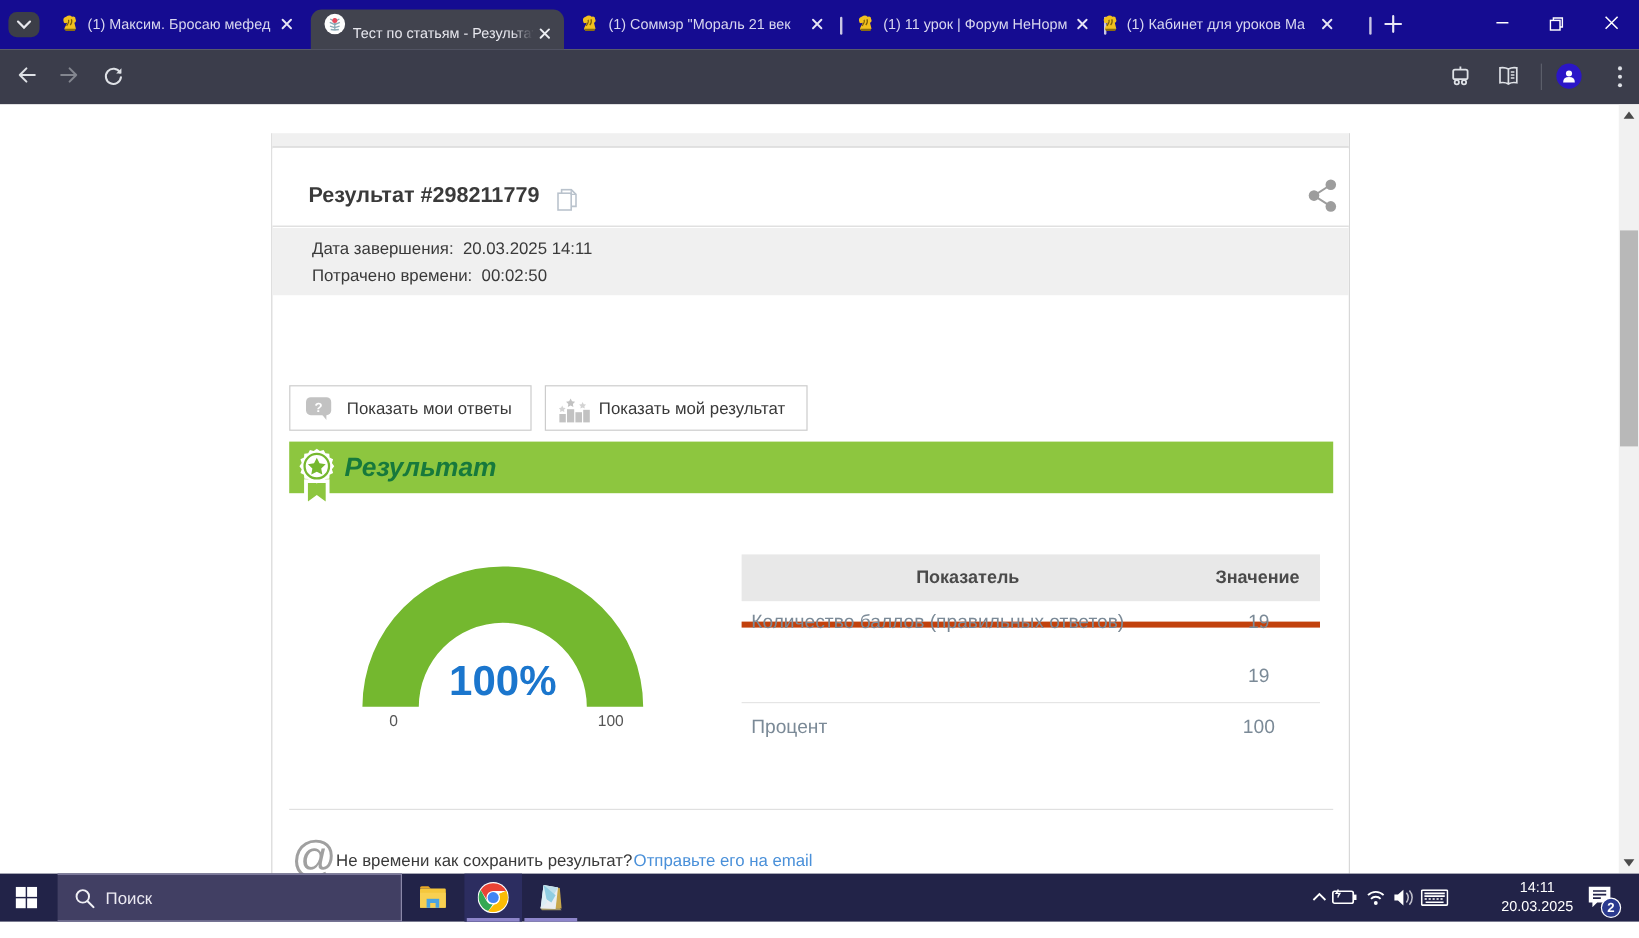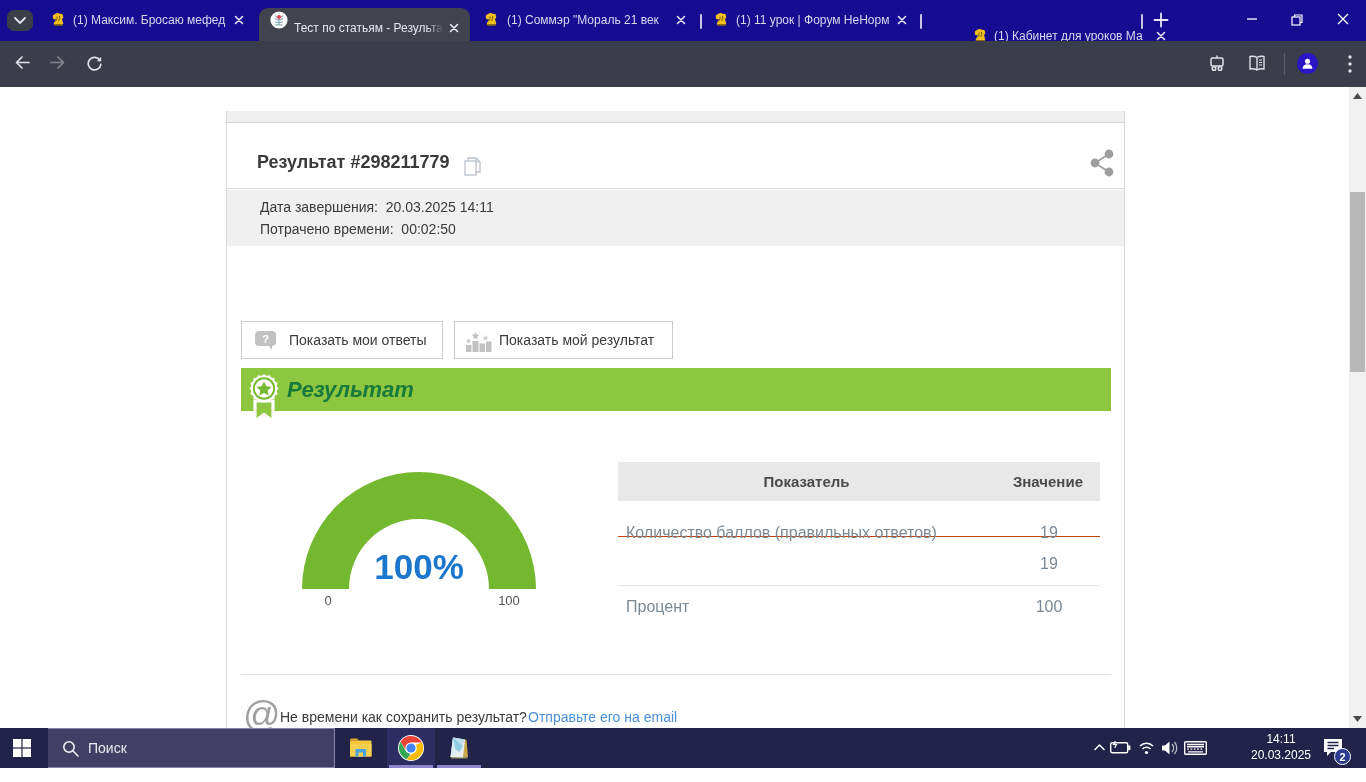--- a/index.html
+++ b/index.html
@@ -101,21 +101,21 @@
           <path d="M4.5 9.5 Q7 6 6 4.5 M8.5 4 Q9.5 6.5 7.5 9" stroke="#7a5c0a" stroke-width="1" fill="none"></path>
           <path d="M3 12 L12 12 L11.4 13.8 L3.6 13.8 Z" fill="#8a6d10"></path>
         </svg>
       <div class="title" style="left:27px; width:155px;">(1) 11 урок | Форум НеНорм</div>
       <svg class="tclose" style="left:186px;" viewBox="0 0 14 14">
           <path d="M3.5 3.5 L10.5 10.5 M10.5 3.5 L3.5 10.5" stroke="#e6e4f5" stroke-width="1.6" stroke-linecap="round"></path>
         </svg>
     </div>
     <div class="tsep" style="left:920px;"></div>
 
-    <div class="tab" style="left:968px; width:206px;margin-top:16px;">
+    <div class="tab" style="left:913px; width:206px;">
       <svg class="abs" style="left:5px;top:12px" width="16" height="16" viewBox="0 0 16 16">
           <path d="M2 6 Q1 3 4 2 Q7 0 9 2 Q12 1 12 4 Q13 6 11 7 L12 11 Q13 12 11 13 L4 13 Q2 13 3 11 L5 7 Q2 8 2 6 Z" fill="#f2c01e"></path>
           <path d="M4.5 9.5 Q7 6 6 4.5 M8.5 4 Q9.5 6.5 7.5 9" stroke="#7a5c0a" stroke-width="1" fill="none"></path>
           <path d="M3 12 L12 12 L11.4 13.8 L3.6 13.8 Z" fill="#8a6d10"></path>
         </svg>
       <div class="title" style="left:26px; width:155px;">(1) Кабинет для уроков Ма</div>
       <svg class="tclose" style="left:186px;" viewBox="0 0 14 14">
           <path d="M3.5 3.5 L10.5 10.5 M10.5 3.5 L3.5 10.5" stroke="#e6e4f5" stroke-width="1.6" stroke-linecap="round"></path>
         </svg>
     </div>
@@ -226,21 +226,21 @@
           <path d="M1 118 A117 117 0 0 1 235 118 L188 118 A70 70 0 0 0 48 118 Z" fill="#74b82f"></path>
           <text x="118" y="108" text-anchor="middle" font-size="35" font-weight="bold" fill="#1b76cd" font-family="Liberation Sans, sans-serif">100%</text>
         </svg>
         <div class="abs" style="left:17px;top:122px;width:20px;text-align:center;font-size:13px;color:#555;">0</div>
         <div class="abs" style="left:193px;top:122px;width:30px;text-align:center;font-size:13px;color:#555;">100</div>
       </div>
       <div id="restable">
         <div class="abs" style="left:0;top:0;width:482px;height:39px;background:#e8e8e8;"></div>
         <div class="abs" style="left:0;top:11px;width:377px;text-align:center;font-weight:bold;color:#4a4a4a;font-size:15px;">Показатель</div>
         <div class="abs" style="left:321px;top:11px;width:144px;text-align:right;font-weight:bold;color:#4a4a4a;font-size:15px;">Значение</div>
-        <div class="abs" style="left:0;top:51px;width:482px;height:24px;border-bottom:1px solid #c2410c;">
+        <div class="abs" style="left:0;top:37px;width:482px;height:24px;border-bottom:5px solid #c2410c;">
             <span class="abs" style="left:8px;top:11px;">Количество баллов (правильных ответов)</span>
             <span class="abs" style="left:406px;top:11px;width:50px;text-align:center;">19</span>
           </div>
         <div class="abs" style="left:0;top:81px;width:482px;height:43px;border-bottom:1px solid #e5e5e5;">
             <span class="abs" style="left:406px;top:12px;width:50px;text-align:center;">19</span>
           </div>
         <div class="abs" style="left:0;top:124px;width:482px;height:43px;">
             <span class="abs" style="left:8px;top:12px;">Процент</span>
             <span class="abs" style="left:401px;top:12px;width:60px;text-align:center;">100</span>
           </div>

